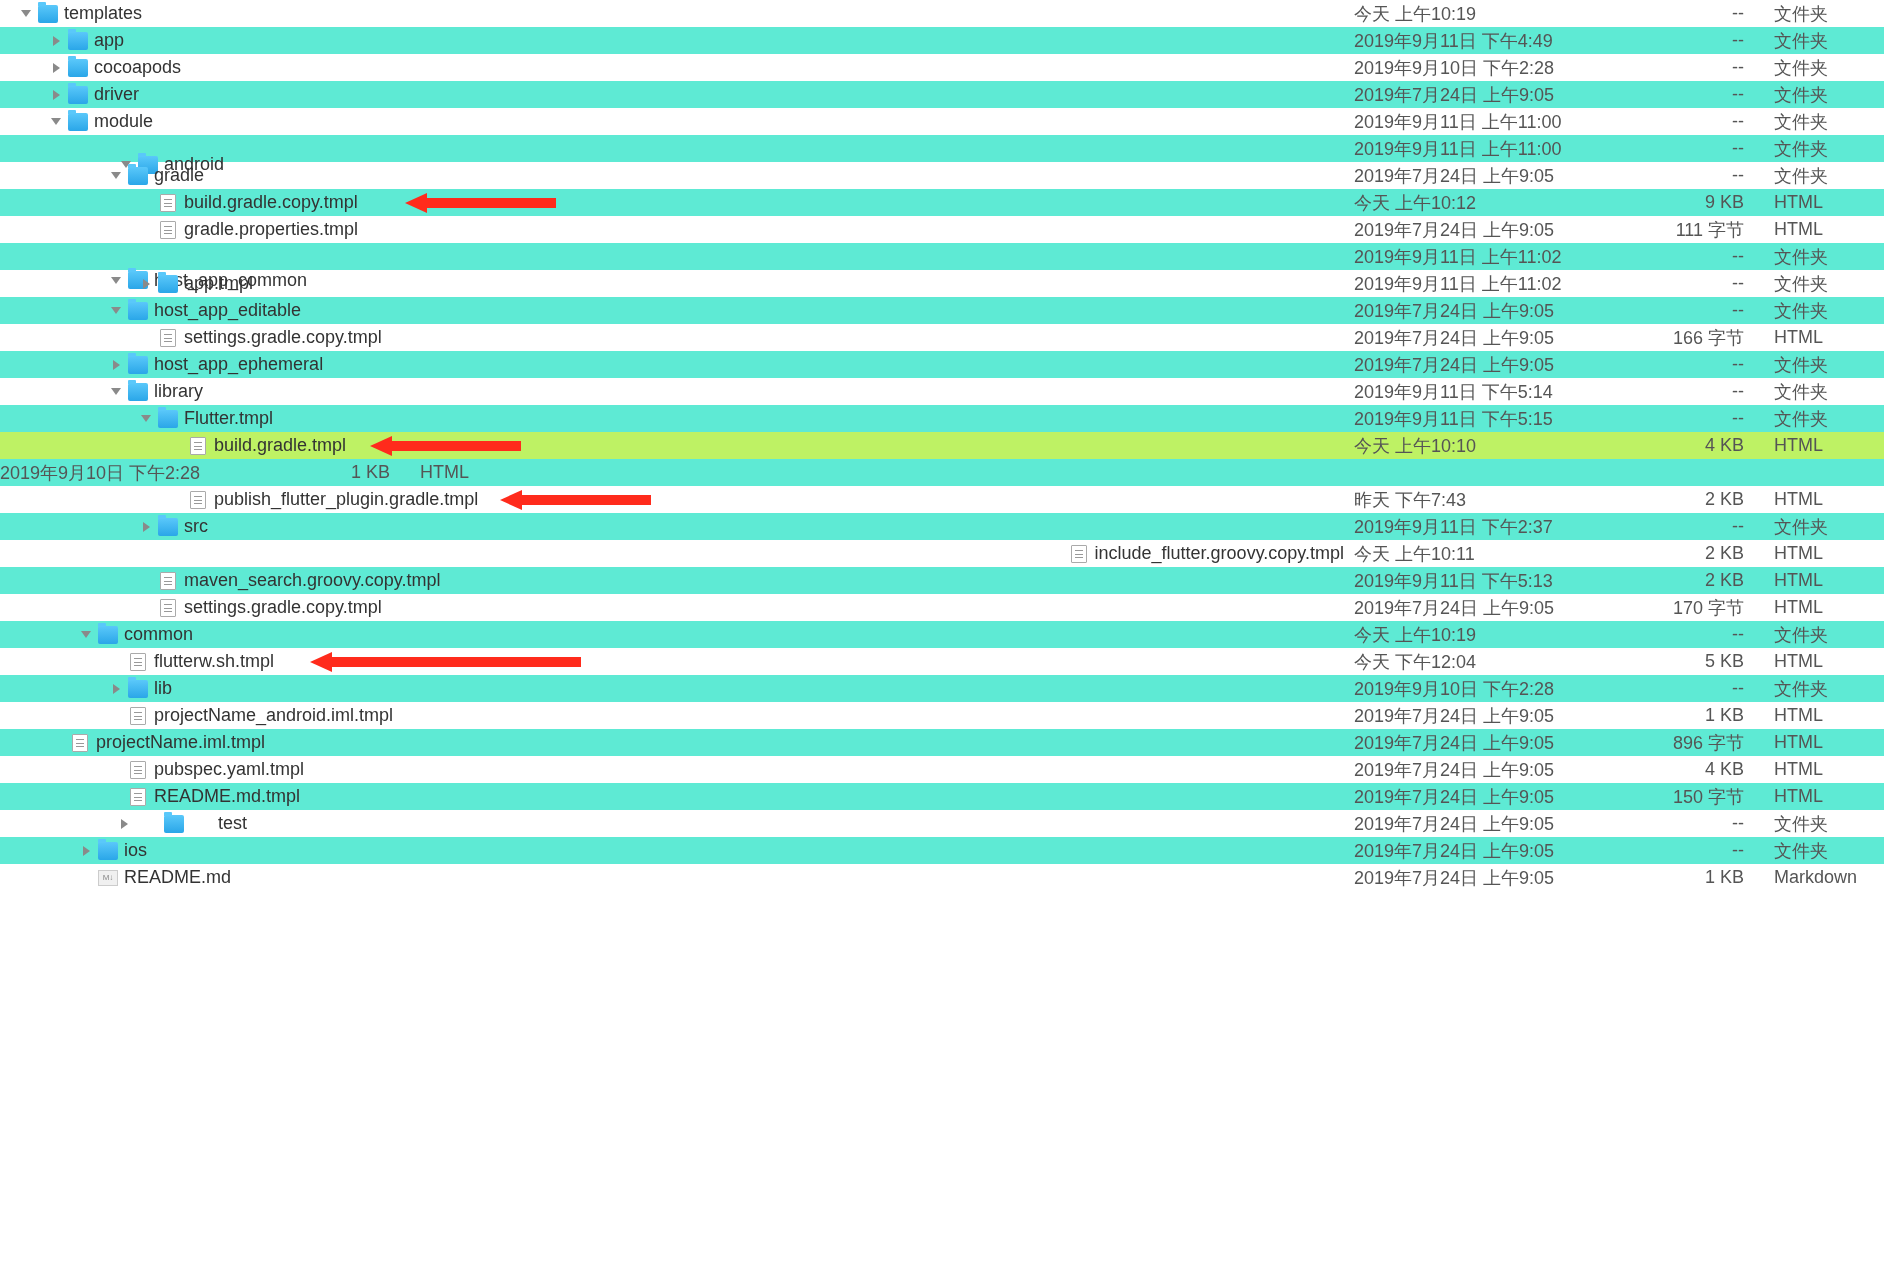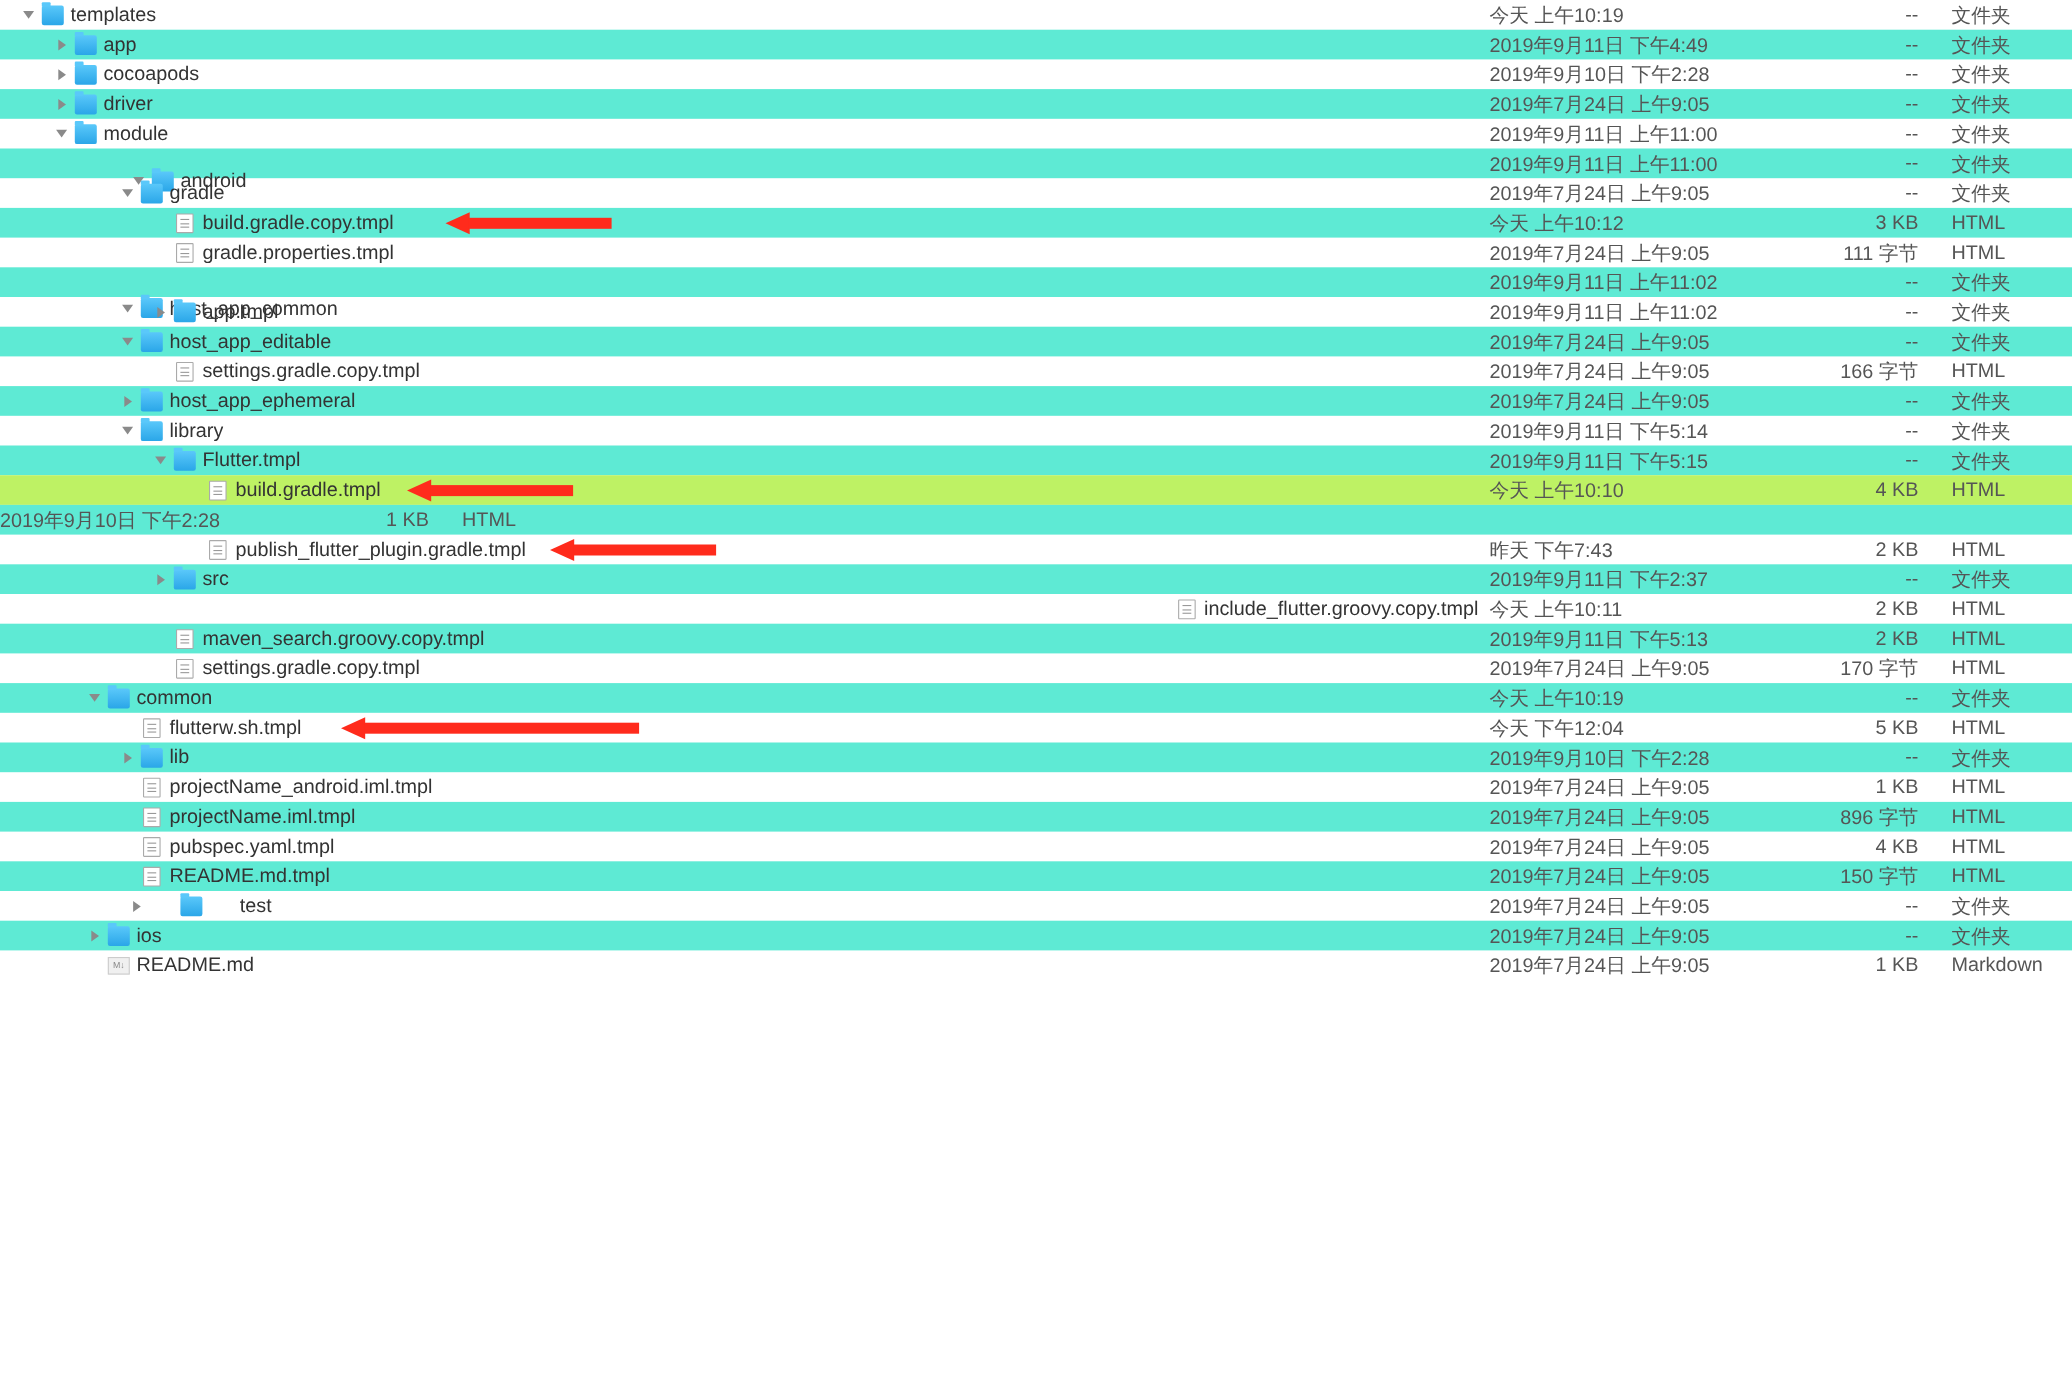--- a/index.html
+++ b/index.html
@@ -233,21 +233,21 @@
       <div class="size-col">--</div>
       <div class="kind-col">文件夹</div>
     </div>
     <div class="row alt">
       <div class="name-col" style="padding-left: 140px;">
         <span class="disclosure placeholder"></span>
         <span class="file-icon"></span>
         <span class="filename">build.gradle.copy.tmpl</span>
       </div>
       <div class="date-col">今天 上午10:12</div>
-      <div class="size-col">3 KB</div>
+      <div class="size-col">9 KB</div>
       <div class="kind-col">HTML</div>
       <div class="arrow-annotation" style="left: 405px;">
         <div class="arrow-shape">
           <div class="arrow-head"></div>
           <div class="arrow-body" style="width: 130px;"></div>
         </div>
       </div>
     </div>
     <div class="row">
       <div class="name-col" style="padding-left: 140px;">
@@ -464,21 +464,21 @@
       <div class="name-col" style="padding-left: 110px;">
         <span class="disclosure placeholder"></span>
         <span class="file-icon"></span>
         <span class="filename">projectName_android.iml.tmpl</span>
       </div>
       <div class="date-col">2019年7月24日 上午9:05</div>
       <div class="size-col">1 KB</div>
       <div class="kind-col">HTML</div>
     </div>
     <div class="row alt">
-      <div class="name-col" style="padding-left: 110px;">
+      <div class="name-col" style="padding-left: 52px;">
         <span class="disclosure placeholder"></span>
         <span class="file-icon"></span>
         <span class="filename">projectName.iml.tmpl</span>
       </div>
       <div class="date-col">2019年7月24日 上午9:05</div>
       <div class="size-col">896 字节</div>
       <div class="kind-col">HTML</div>
     </div>
     <div class="row">
       <div class="name-col" style="padding-left: 110px;">

